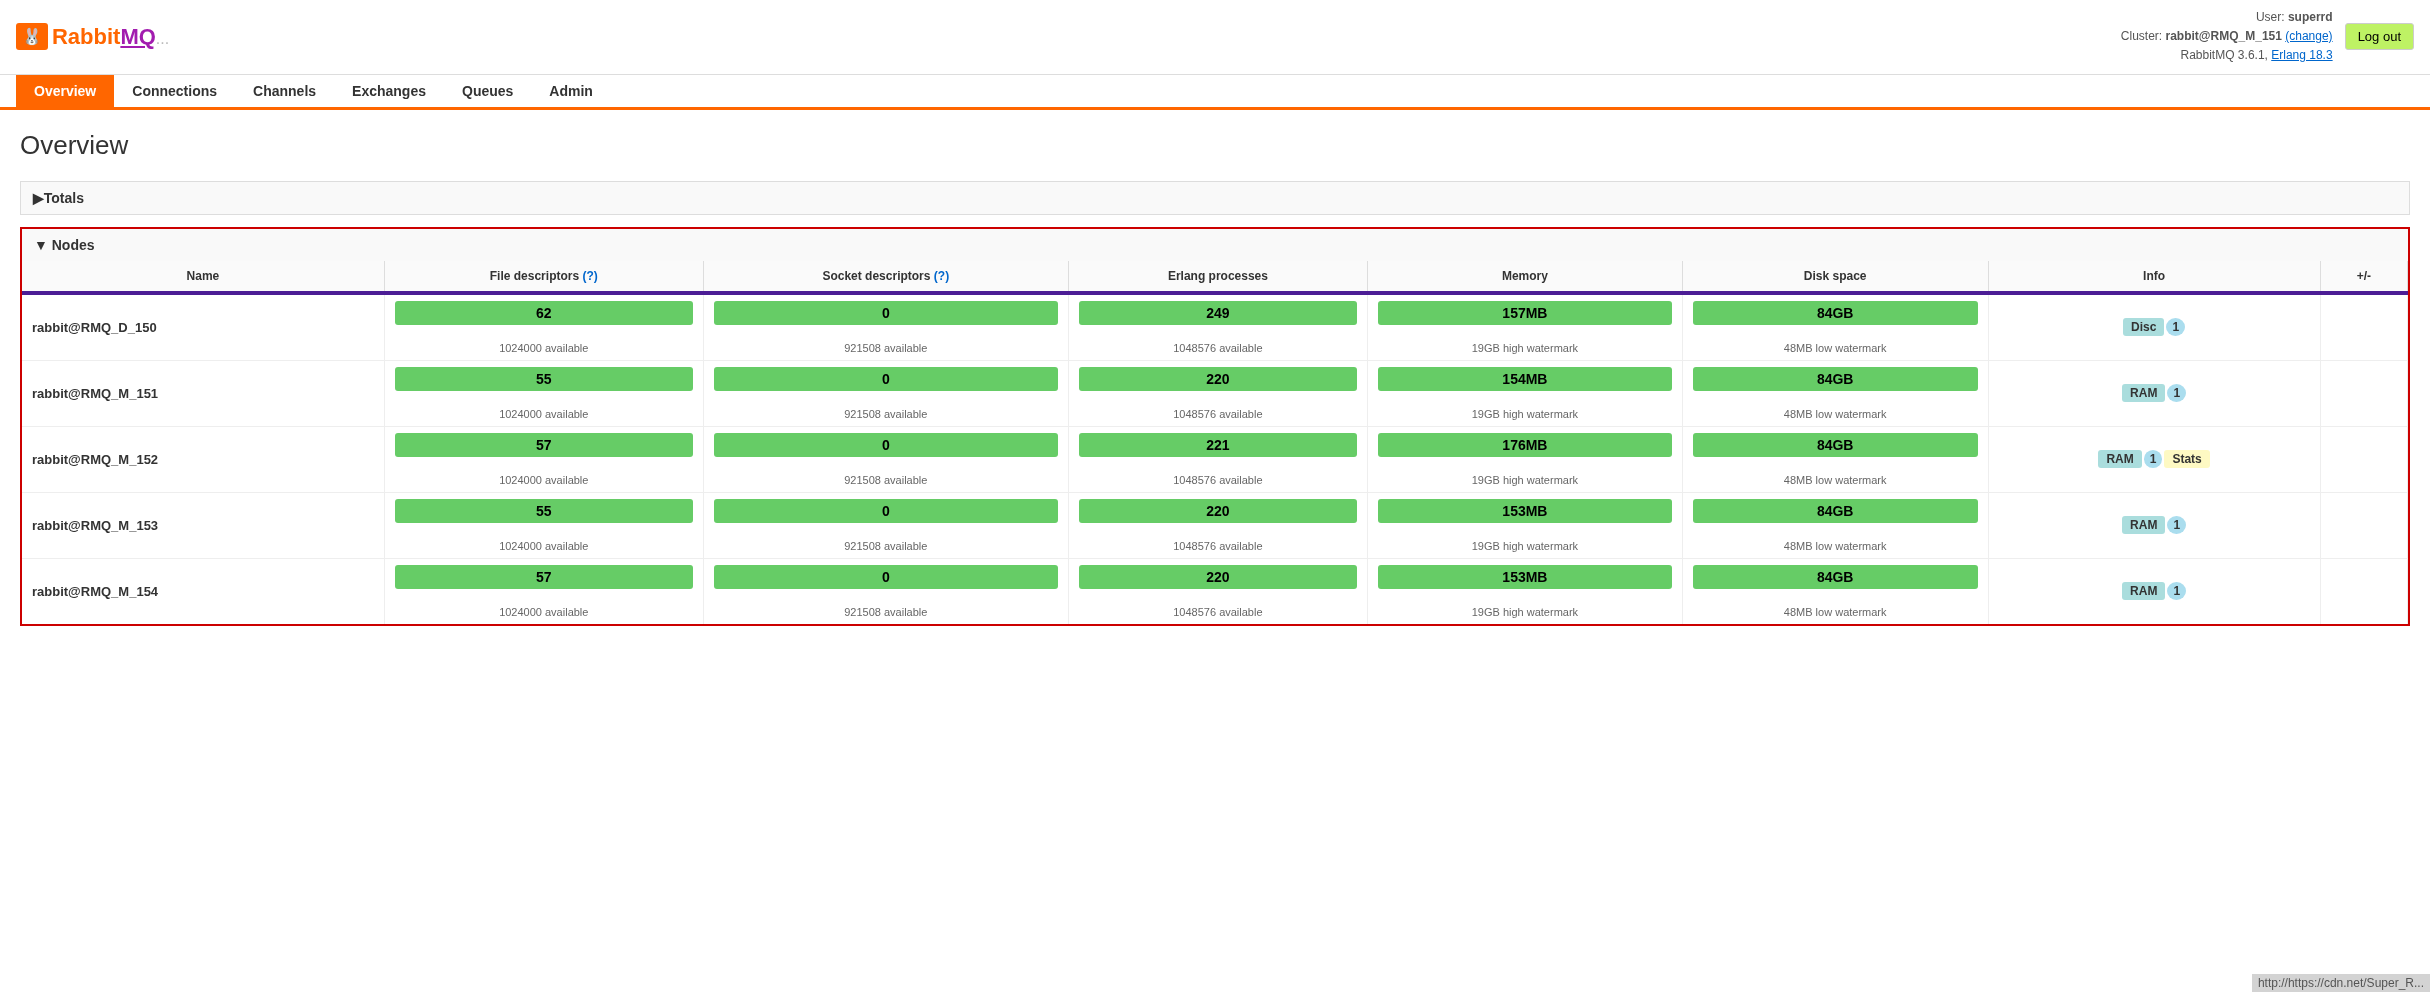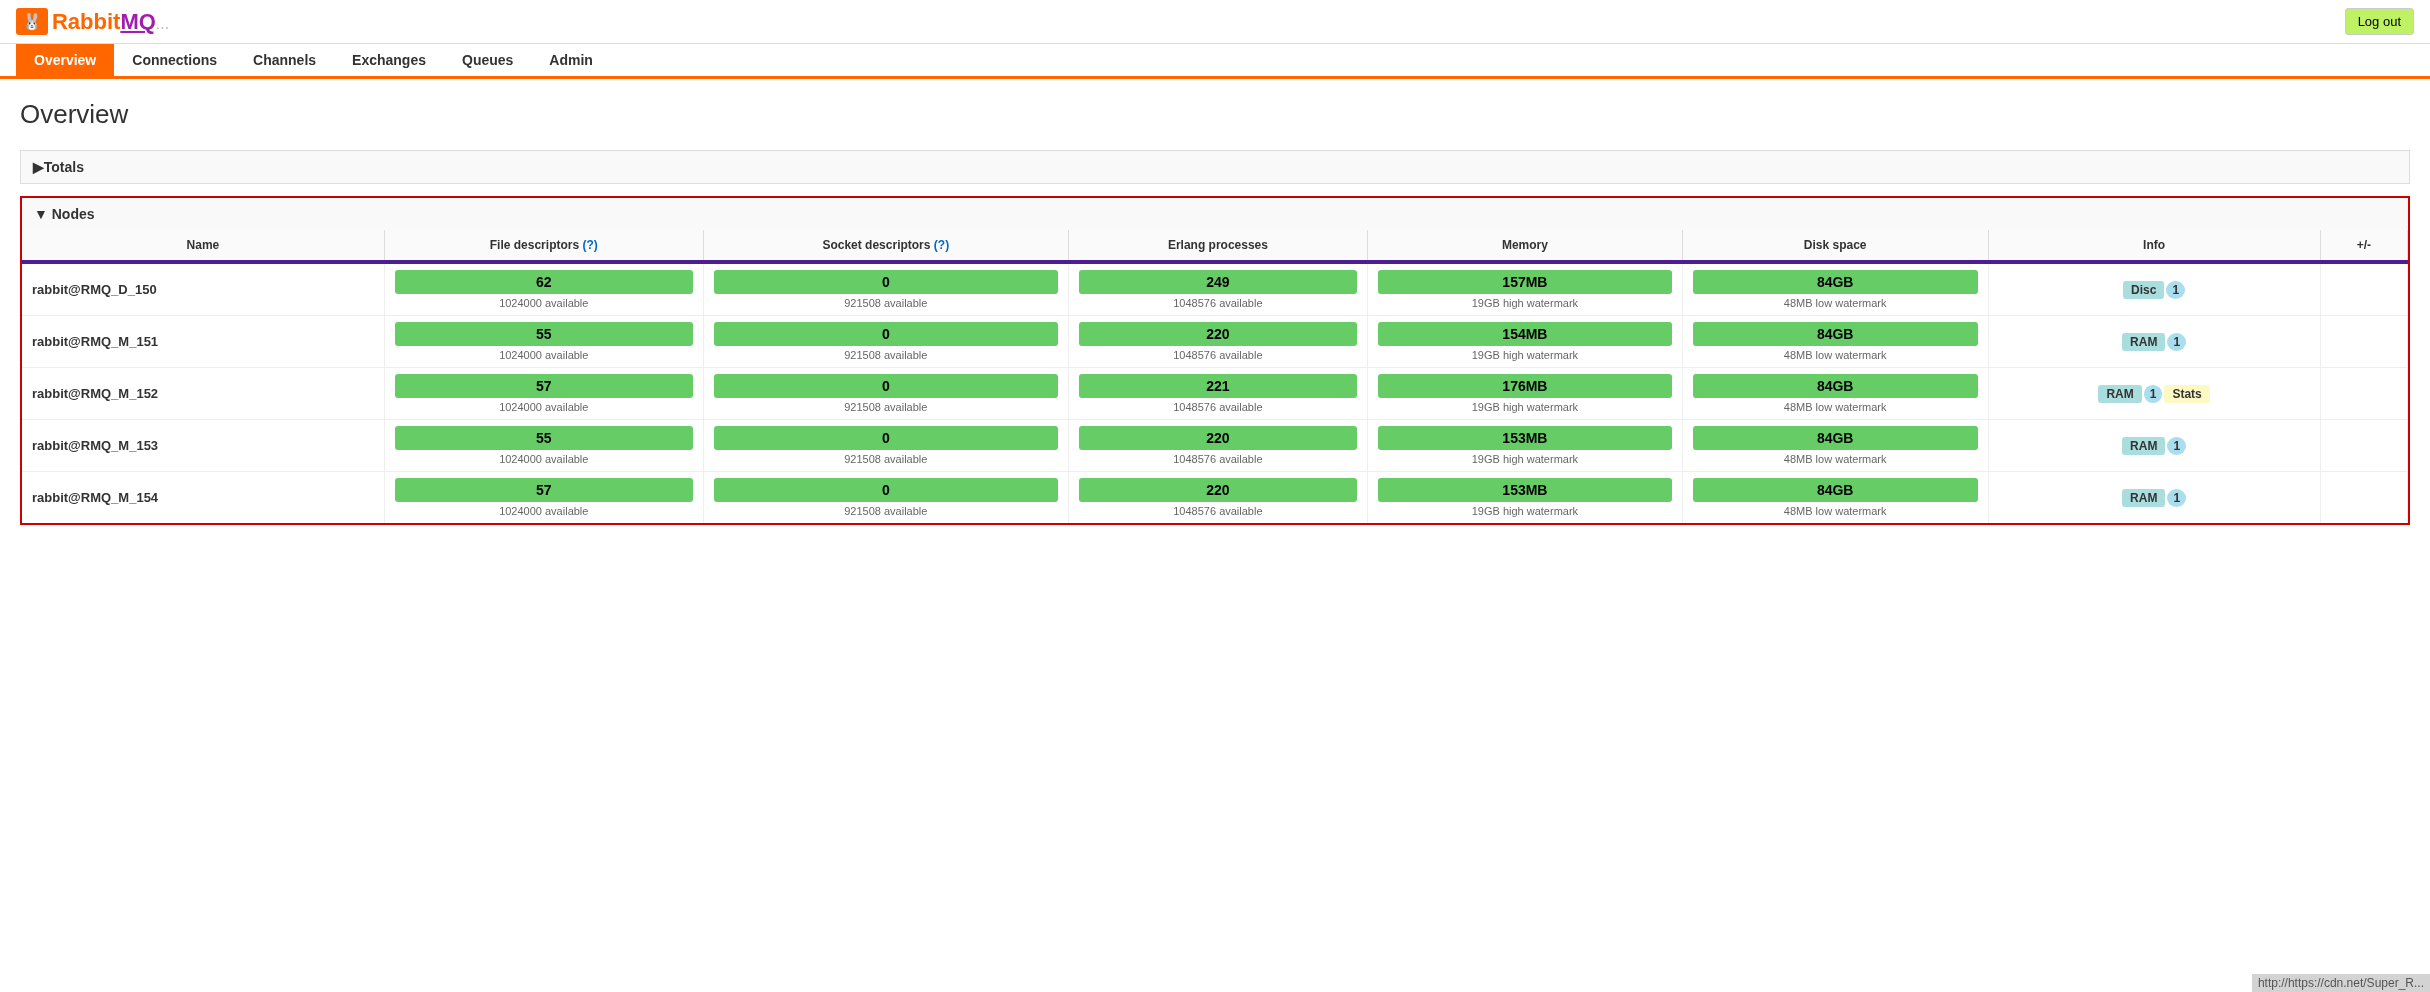--- a/index.html
+++ b/index.html
@@ -118,21 +118,21 @@
     .nodes-table .metric-col { text-align: center; }
 
     .green-bar {
       background: #66cc66;
       border-radius: 3px;
       padding: 4px 10px;
       text-align: center;
       font-weight: bold;
       font-size: 14px;
       color: #000;
-      margin-bottom: 3px;
+      margin-bottom: 17px;
     }
     .sub-text {
       font-size: 11px;
       color: #666;
       text-align: center;
     }
 
     .info-col {
       text-align: center;
     }
@@ -201,20 +201,34 @@
 <body>
 
 <div class="header">
   <div class="logo">
     <span class="logo-icon">🐰</span>
     <span>
       <span style="color:#f60;font-size:22px;font-weight:bold;">Rabbit</span><span style="color:#a21caf;font-size:22px;font-weight:bold;text-decoration:underline;">MQ</span><span style="color:#bbb;font-size:16px;">...</span>
     </span>
   </div>
   <div class="header-right">
+    <div class="header-info">
+      <div>
+        <span>User:</span>
+        <strong>superrd</strong>
+      </div>
+      <div>
+        <span>Cluster:</span>
+        <strong>rabbit@RMQ_M_151</strong>
+        <a>(change)</a>
+      </div>
+      <div>
+        <span>RabbitMQ 3.6.1, </span><a>Erlang 18.3</a>
+      </div>
+    </div>
     <button class="logout-btn">Log out</button>
   </div>
 </div>
 
 <nav class="nav">
   <a class="nav-item active">Overview</a>
   <a class="nav-item">Connections</a>
   <a class="nav-item">Channels</a>
   <a class="nav-item">Exchanges</a>
   <a class="nav-item">Queues</a>

